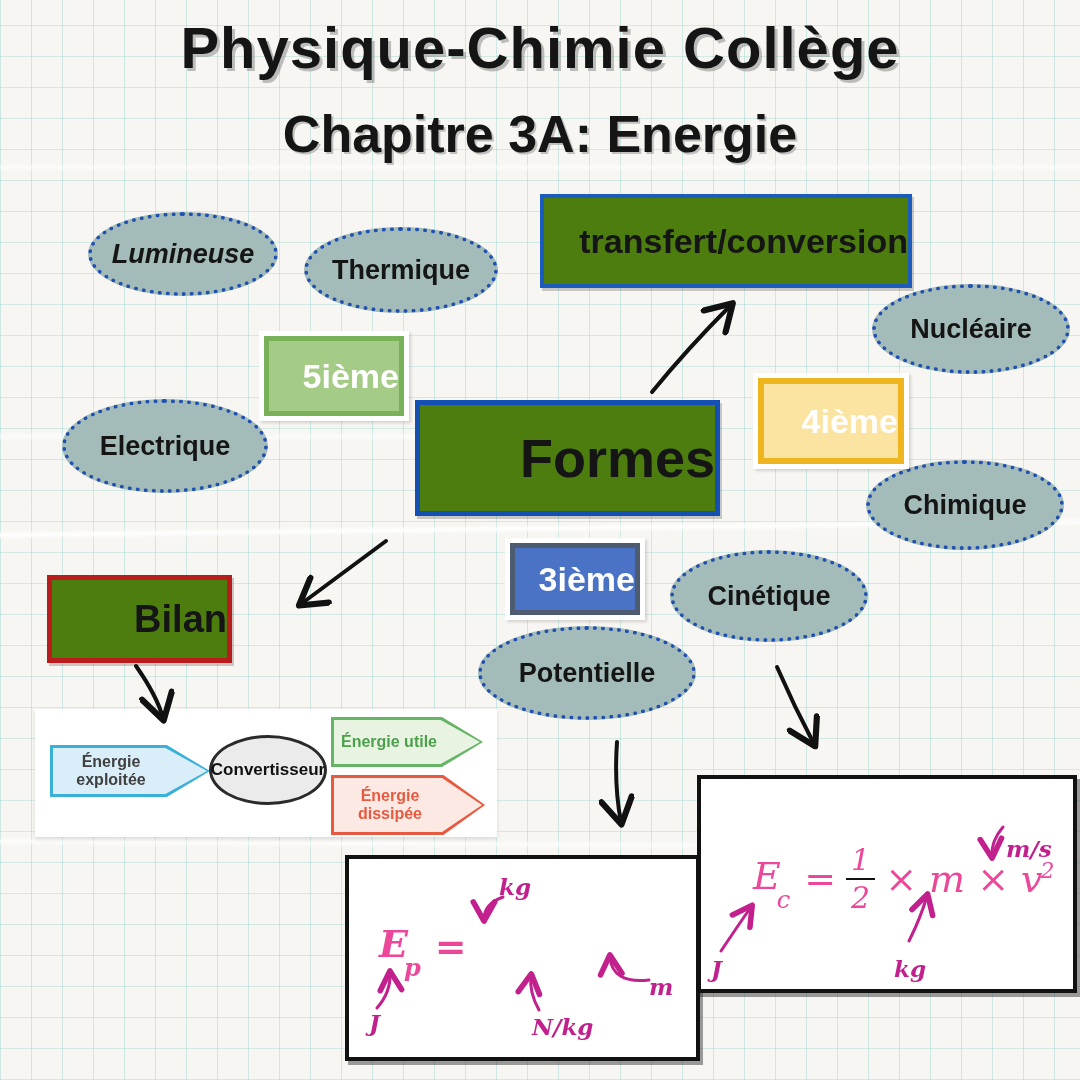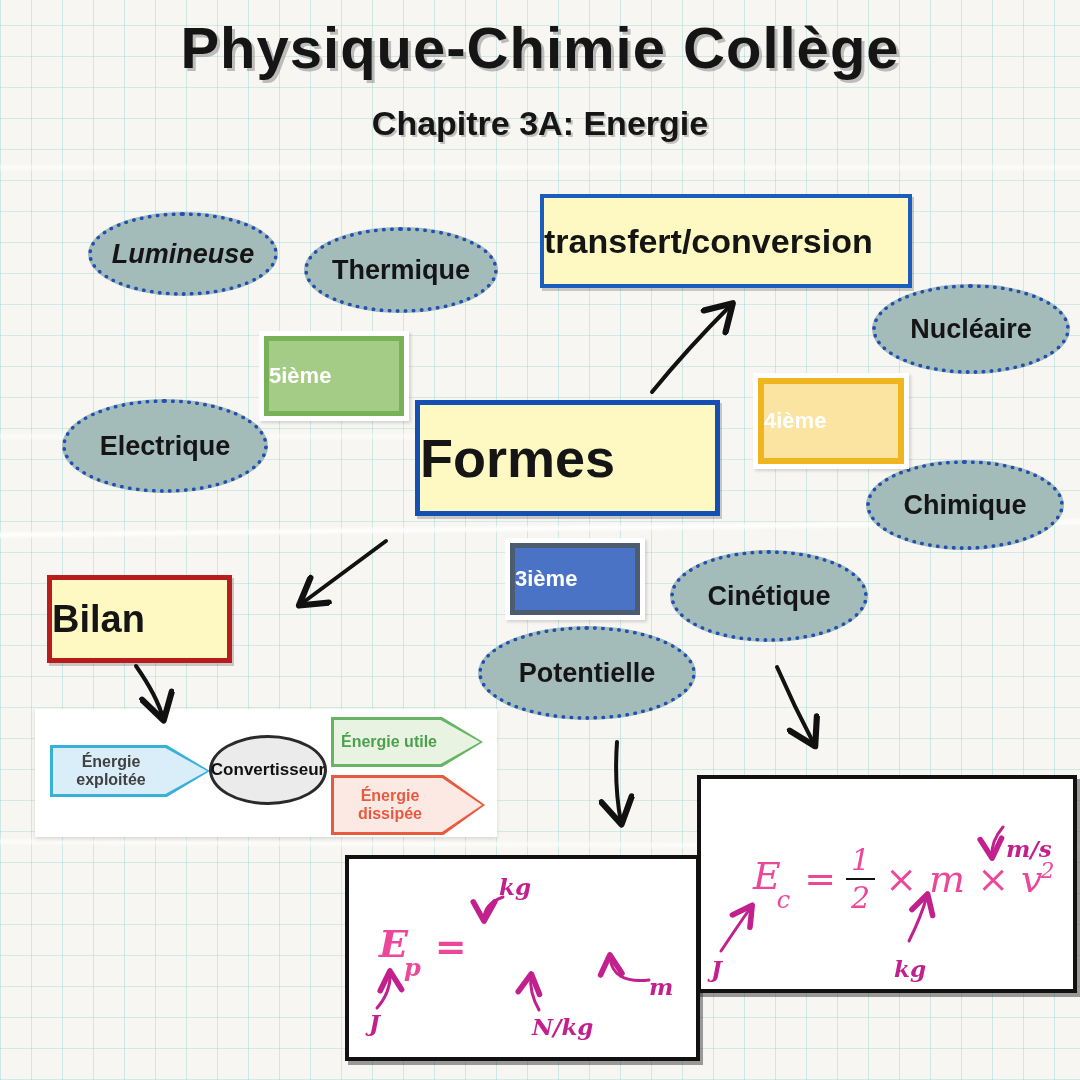--- a/index.html
+++ b/index.html
@@ -13,46 +13,46 @@
           background:linear-gradient(rgba(255,255,255,0),rgba(255,255,255,.95),rgba(255,255,255,0));}
   #crease1{left:-10px;top:524px;width:1100px;transform:rotate(-0.7deg);}
   #crease2{left:-10px;top:840px;width:1100px;opacity:.7;transform:rotate(0.3deg);}
   #crease3{left:0;top:432px;width:470px;opacity:.6;}
   #crease4{left:0;top:163px;width:1080px;opacity:.55;}
 
   .title{position:absolute;left:0;top:14px;width:1080px;text-align:center;z-index:2;
          font-weight:bold;font-size:58px;letter-spacing:1px;color:#151515;
          text-shadow:3px 3px 0 rgba(140,140,140,.55);}
   .subtitle{position:absolute;left:0;top:104px;width:1080px;text-align:center;z-index:2;
-         font-weight:bold;font-size:34px;color:#151515;
+         font-weight:bold;font-size:52px;color:#151515;
          text-shadow:2px 2px 0 rgba(140,140,140,.5);}
 
   .ellipse{position:absolute;z-index:2;border-radius:50%;
            background:#a3bbb9;border:4px dotted #2050b0;
            display:flex;align-items:center;justify-content:center;
            font-weight:bold;font-size:27px;color:#151515;}
   #el-lumineuse {left:88px; top:212px;width:182px;height:76px;font-style:italic;}
   #el-thermique {left:304px;top:227px;width:186px;height:78px;}
   #el-nucleaire {left:872px;top:284px;width:190px;height:82px;}
   #el-electrique{left:62px; top:399px;width:198px;height:86px;}
   #el-chimique  {left:866px;top:460px;width:190px;height:82px;}
   #el-cinetique {left:670px;top:550px;width:190px;height:84px;}
   #el-potentielle{left:478px;top:626px;width:210px;height:86px;}
 
-  .rectnode{position:absolute;z-index:2;background:#fef9c3;
-            display:flex;align-items:center;justify-content:flex-start;
+  .rectnode{position:absolute;z-index:2;background:#4d7c0f;
+            display:flex;align-items:center;justify-content:flex-end;
             color:#151515;font-weight:bold;box-shadow:2px 3px 0 rgba(60,60,60,.25);}
   #node-transfert{left:540px;top:194px;width:364px;height:86px;border:4px solid #1c5cbd;font-size:34px;}
   #node-formes  {left:415px;top:400px;width:295px;height:106px;border:5px solid #1450b4;font-size:54px;}
   #node-bilan   {left:47px; top:575px;width:175px;height:78px;border:5px solid #b91c1c;font-size:38px;}
 
   .badge{position:absolute;z-index:2;background:#fff;padding:5px;box-shadow:2px 2px 3px rgba(0,0,0,.15);}
   .badge-inner{width:100%;height:100%;box-sizing:border-box;border:5px solid;
-               display:flex;align-items:center;justify-content:flex-start;
-               color:#fff;font-weight:bold;font-size:22px;}
+               display:flex;align-items:center;justify-content:flex-end;
+               color:#fff;font-weight:bold;font-size:34px;}
   #badge-5{left:259px;top:331px;width:140px;height:80px;}
   #badge-4{left:753px;top:373px;width:146px;height:86px;}
   #badge-3{left:505px;top:538px;width:130px;height:72px;}
   #badge-4 .badge-inner{border-width:6px;}
 
   #chain-panel{position:absolute;left:35px;top:709px;width:462px;height:128px;background:#fff;
                z-index:2;box-shadow:0 2px 4px rgba(0,0,0,.12);}
   .chain-arrow{position:absolute;}
   .chain-arrow .shape{position:absolute;inset:0;
       clip-path:polygon(0 0,73% 0,100% 50%,73% 100%,0 100%);}

